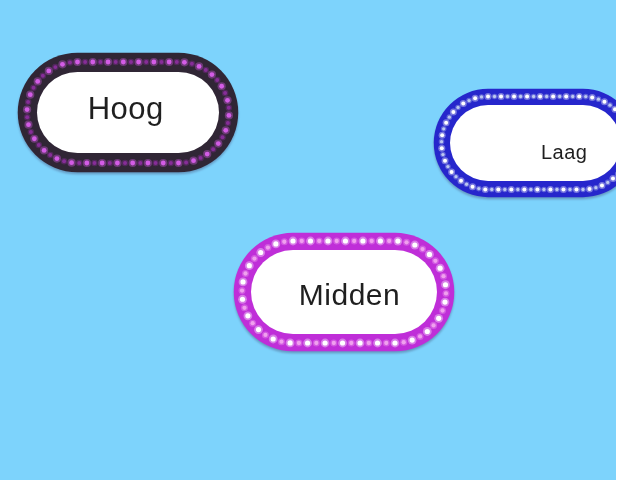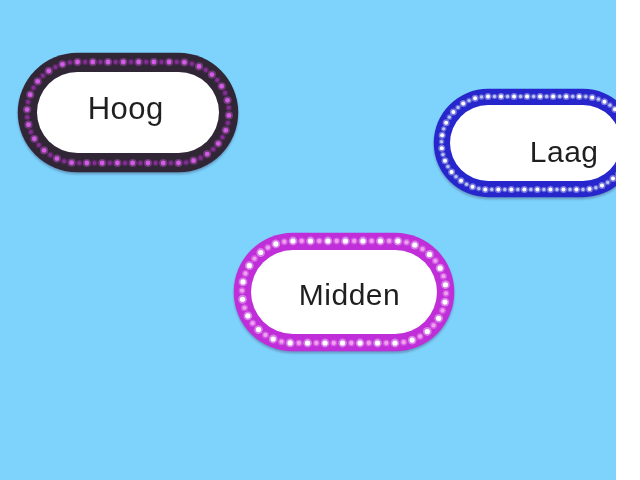--- a/index.html
+++ b/index.html
@@ -330,21 +330,21 @@
         <circle cx="25.021758896755916" cy="19.45348033413444" r="1.64" fill="#bcc8f0"></circle>
         <circle cx="30.28023814634031" cy="15.614934633818983" r="3.5" fill="#ffffff" opacity="0.38"></circle>
         <circle cx="30.28023814634031" cy="15.614934633818983" r="2" fill="#ffffff"></circle>
         <circle cx="36.02329260384337" cy="12.548444358296429" r="2.8000000000000003" fill="#bcc8f0" opacity="0.38"></circle>
         <circle cx="36.02329260384337" cy="12.548444358296429" r="1.64" fill="#bcc8f0"></circle>
         <circle cx="42.138342632604015" cy="10.314121136944074" r="3.5" fill="#ffffff" opacity="0.38"></circle>
         <circle cx="42.138342632604015" cy="10.314121136944074" r="2" fill="#ffffff"></circle>
         <circle cx="48.50551646133814" cy="8.955763839910972" r="2.8000000000000003" fill="#bcc8f0" opacity="0.38"></circle>
         <circle cx="48.50551646133814" cy="8.955763839910972" r="1.64" fill="#bcc8f0"></circle>
       </svg>
-    <span class="lbl" style="left: 64%; top: 58%; font-size: 30px; color: rgb(31, 31, 31);">Laag</span>
+    <span class="lbl" style="left: 64%; top: 58%; font-size: 20px; color: rgb(31, 31, 31);">Laag</span>
   </div>
 
   <div class="marquee" style="left:233px; top:232px; width:222px; height:120px;text-align:right;">
     <svg viewBox="0 0 222 120" width="222" height="120">
         <rect x="0.75" y="0.75" width="220.5" height="118.5" rx="59.25" fill="#bf2ed8"></rect>
         <rect x="18" y="18" width="186" height="84" rx="42" fill="#ffffff"></rect>
         <circle cx="60" cy="9" r="4.4" fill="#ffffff" opacity="0.38"></circle>
         <circle cx="60" cy="9" r="2.6" fill="#ffffff"></circle>
         <circle cx="68.74070751110264" cy="9" r="3.5200000000000005" fill="#f0a0ee" opacity="0.38"></circle>
         <circle cx="68.74070751110264" cy="9" r="2.132" fill="#f0a0ee"></circle>

